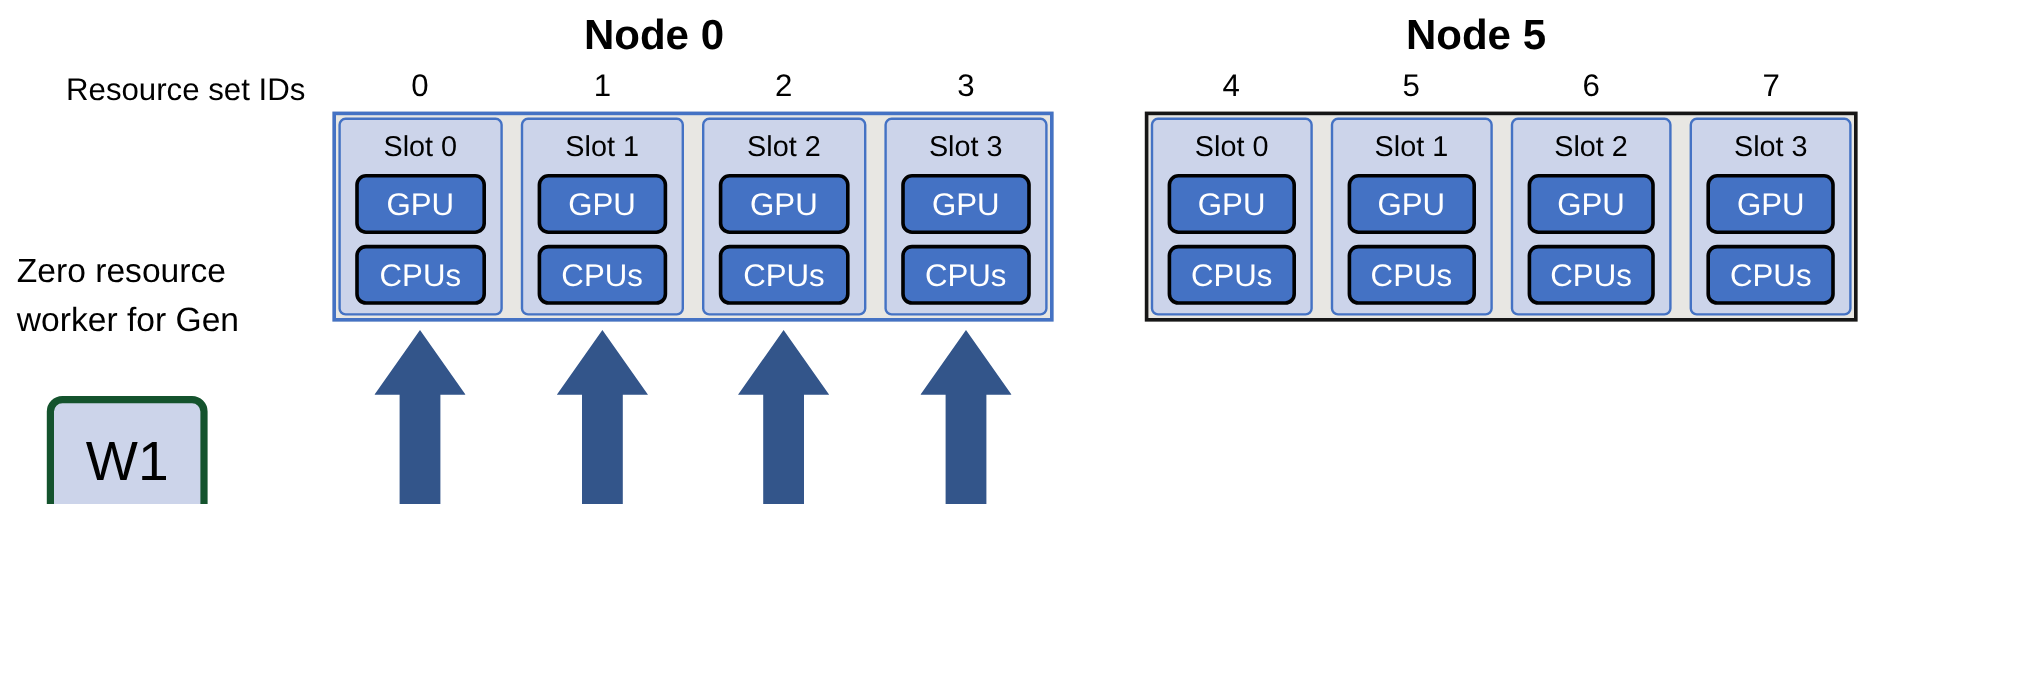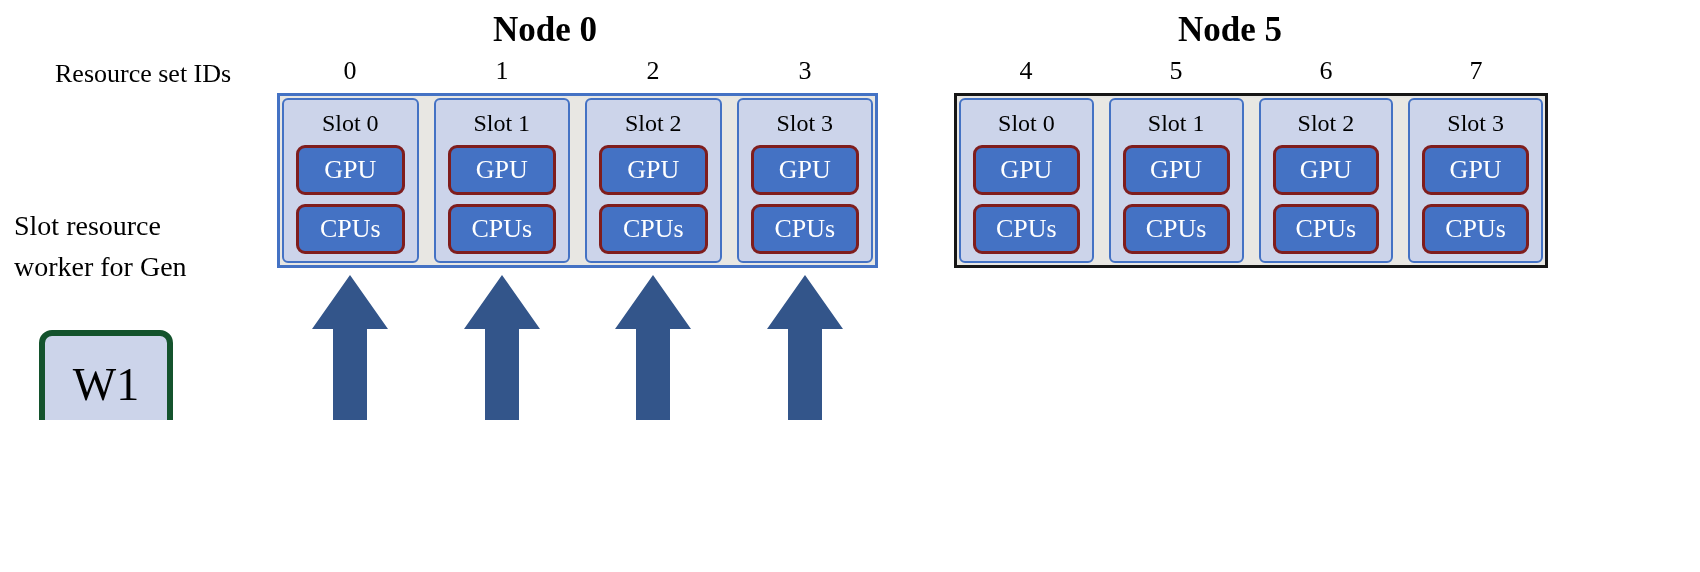--- a/index.html
+++ b/index.html
@@ -1,18 +1,18 @@
 <!DOCTYPE html>
 <html><head>
 <meta charset="utf-8">
 <style>
   html,body{margin:0;padding:0;background:#ffffff;}
   .canvas{
     position:relative;width:1700px;height:420px;background:#ffffff;
-    font-family:Liberation Serif, serif;color:#000;overflow:hidden;
+    font-family:Liberation Sans, sans-serif;color:#000;overflow:hidden;
   }
   .node-title{
     position:absolute;top:10px;width:220px;text-align:center;
     font-size:35px;font-weight:bold;letter-spacing:0px;
   }
   .side-label{position:absolute;font-size:26px;}
   .rsid{position:absolute;top:56px;width:60px;text-align:center;font-size:26px;}
   .node{
     position:absolute;top:93px;height:175px;background:#e8e7e3;
     box-sizing:border-box;display:flex;gap:15px;padding:2px;
@@ -20,21 +20,21 @@
   .node.n0{left:277px;width:601px;border:3px solid #4472c4;}
   .node.n1{left:954px;width:594px;border:3px solid #161616;}
   .slot{
     flex:1;background:#ccd4ea;border:2px solid #4472c4;border-radius:6px;
     box-sizing:border-box;display:flex;flex-direction:column;
     padding:1px 12px 6px 12px;
   }
   .slot-label{height:44px;line-height:44px;text-align:center;font-size:24px;}
   .chips{display:flex;flex-direction:column;gap:9px;}
   .chip{
-    height:50px;box-sizing:border-box;background:#4472c4;border:3px solid #7f1d1d;
+    height:50px;box-sizing:border-box;background:#4472c4;border:3px solid #000000;
     border-radius:9px;color:#ffffff;font-size:26px;
     display:flex;align-items:center;justify-content:center;
   }
   .zero-label{
     position:absolute;left:14px;top:206px;width:232px;
     font-size:28px;line-height:1.45;
   }
   .worker{
     position:absolute;background:#ccd4ea;border:6px solid #14532d;
     box-sizing:border-box;display:flex;align-items:center;justify-content:center;
@@ -119,21 +119,21 @@
     </div>
     <div class="slot">
       <div class="slot-label">Slot 3</div>
       <div class="chips">
         <div class="chip">GPU</div>
         <div class="chip">CPUs</div>
       </div>
     </div>
   </div>
 
-  <div class="zero-label">Slot resource worker for Gen</div>
+  <div class="zero-label">Zero resource worker for Gen</div>
   <div class="worker w1">W1</div>
 
   <svg class="arrow" style="left:312px;" viewBox="0 0 76 158" aria-hidden="true">
     <polygon points="38,0 76,54 55,54 55,158 21,158 21,54 0,54"></polygon>
   </svg>
   <svg class="arrow" style="left:464px;" viewBox="0 0 76 158" aria-hidden="true">
     <polygon points="38,0 76,54 55,54 55,158 21,158 21,54 0,54"></polygon>
   </svg>
   <svg class="arrow" style="left:615px;" viewBox="0 0 76 158" aria-hidden="true">
     <polygon points="38,0 76,54 55,54 55,158 21,158 21,54 0,54"></polygon>

